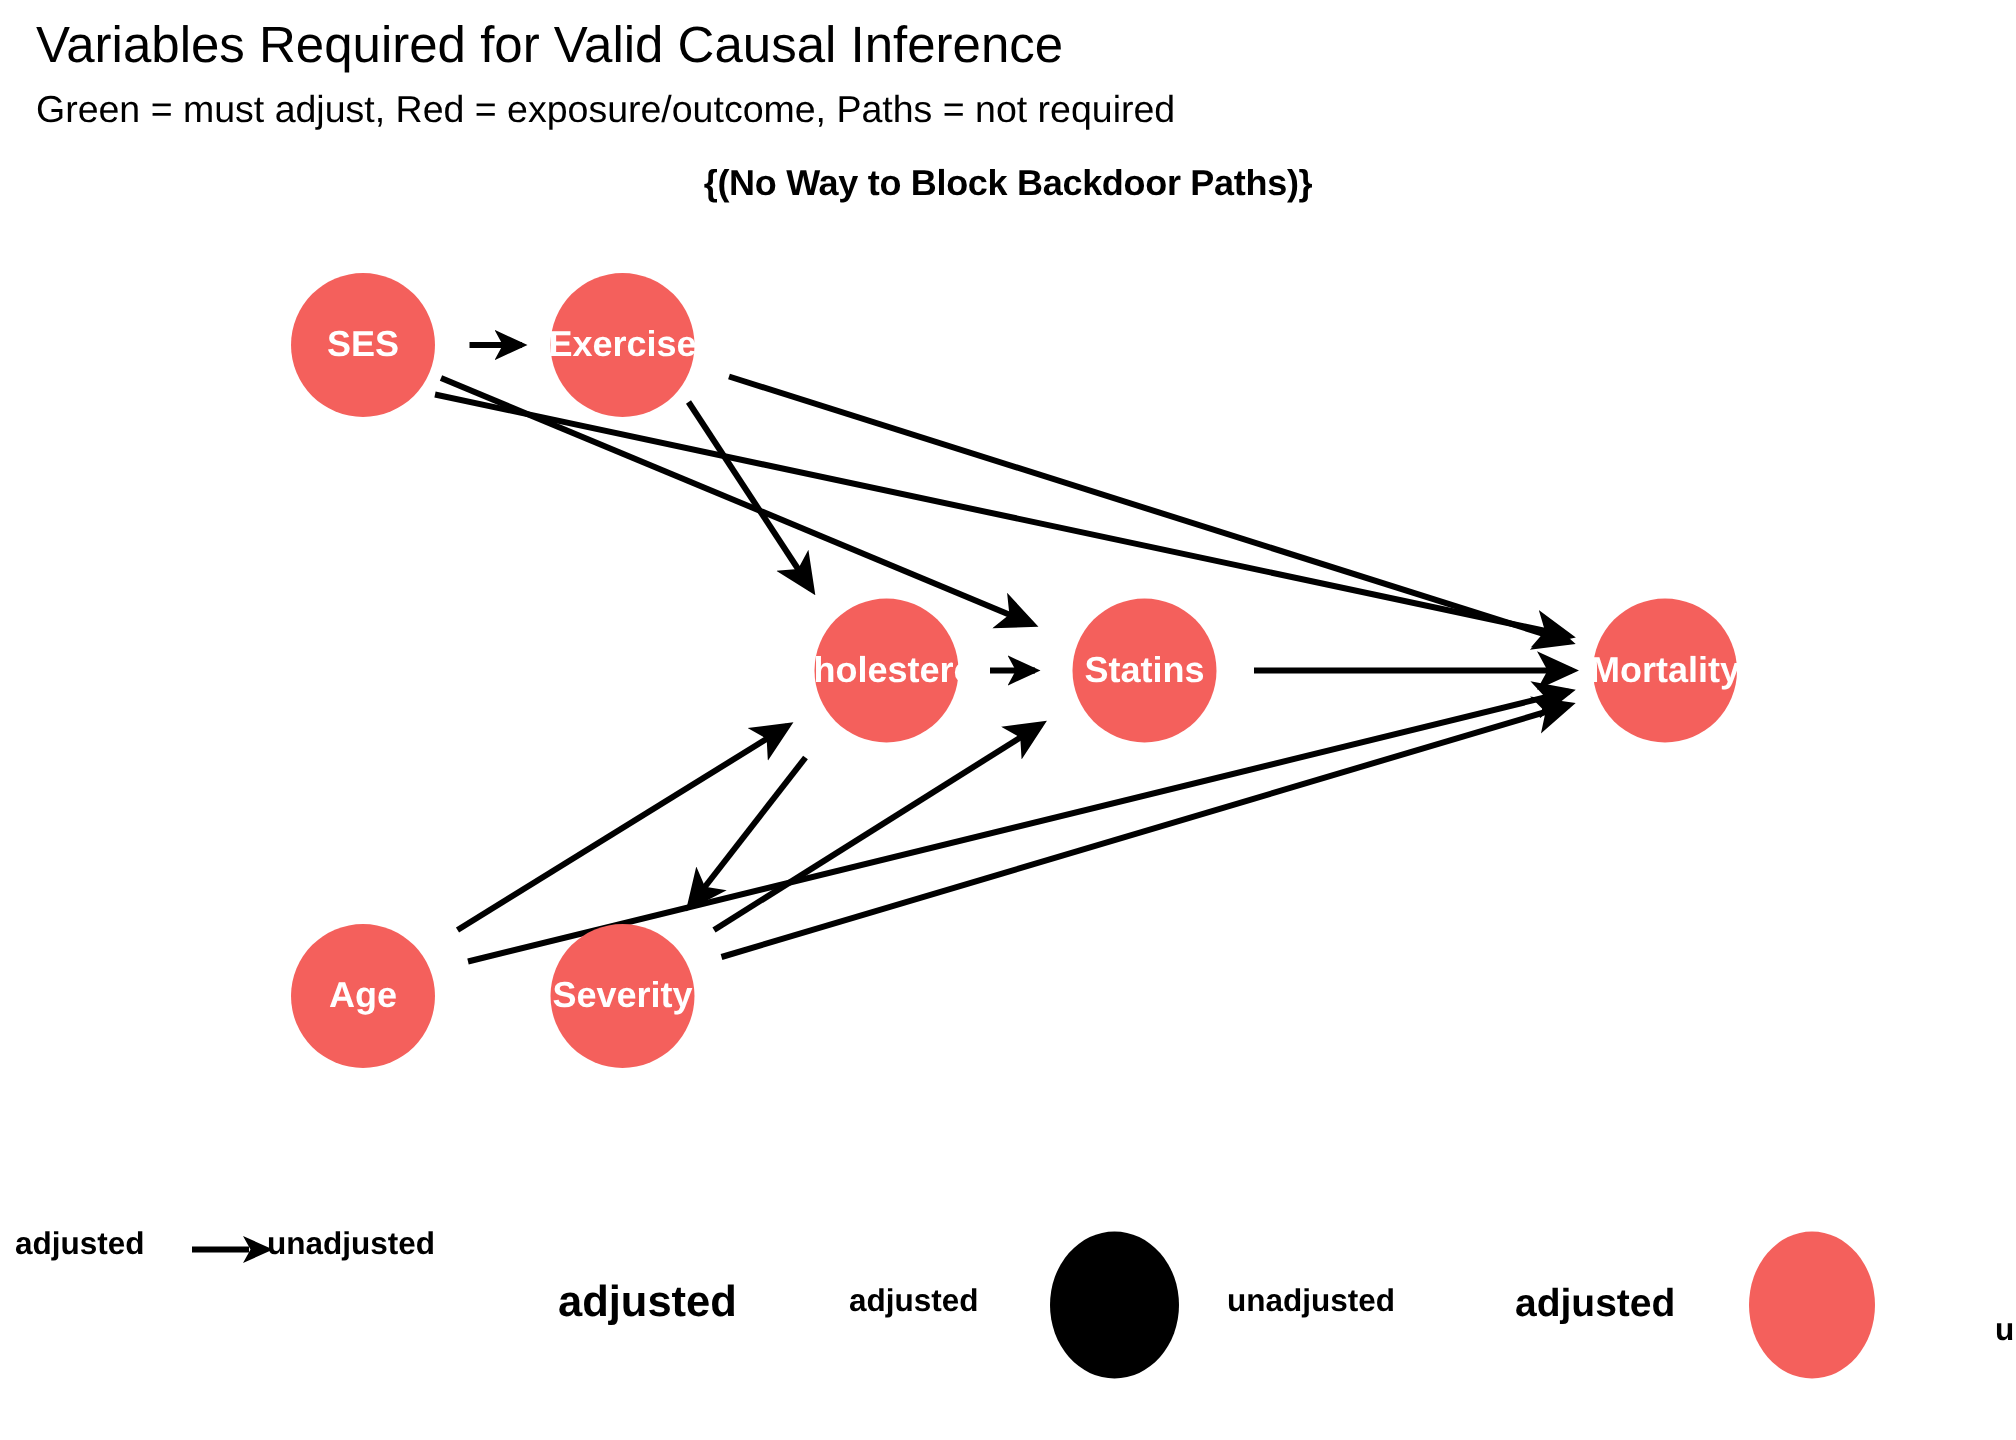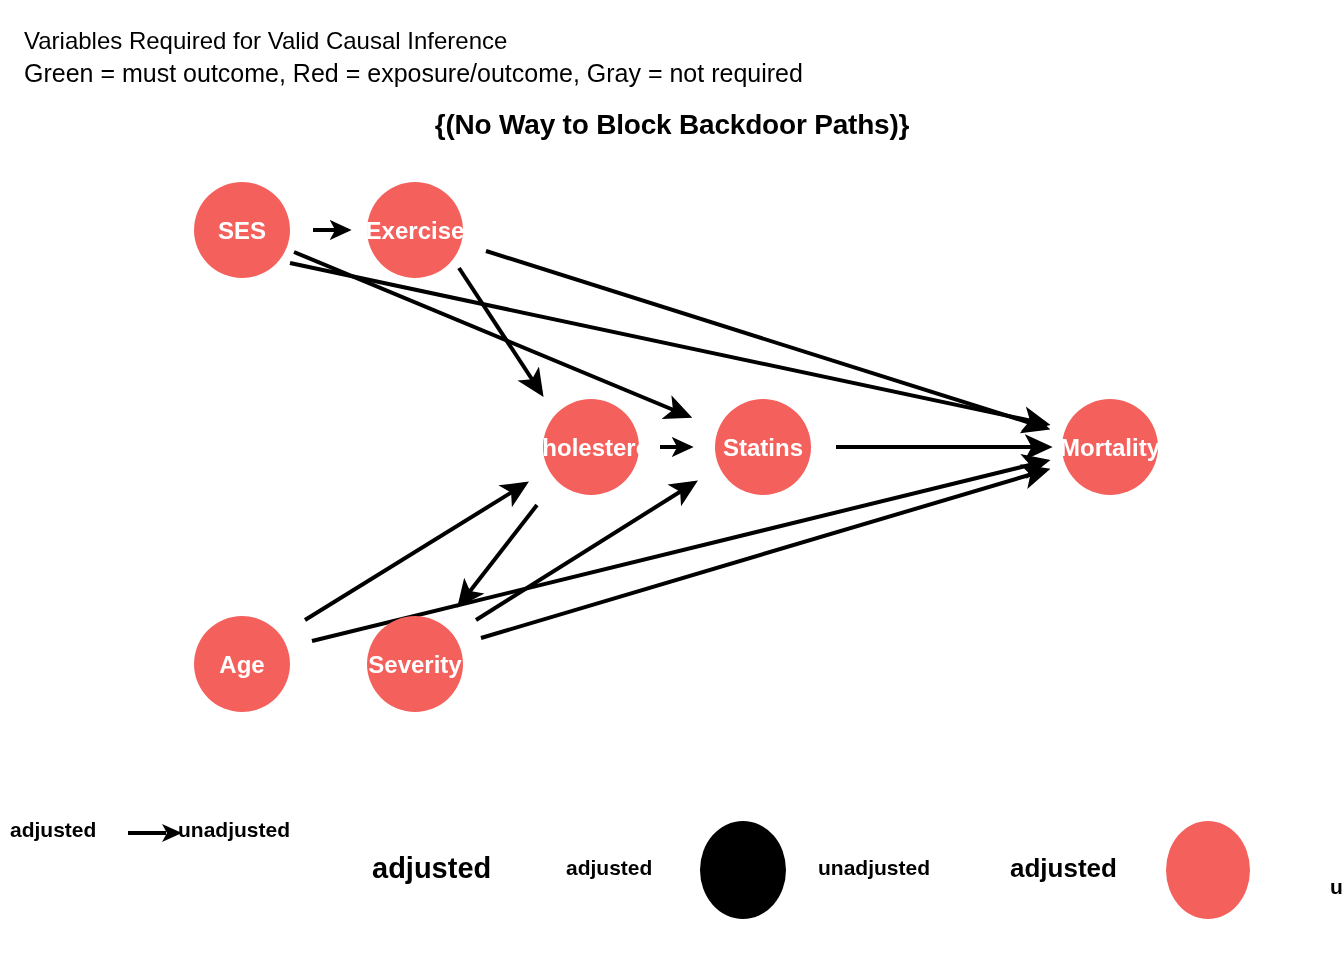--- a/index.html
+++ b/index.html
@@ -19,42 +19,42 @@
   #page {
     position: relative;
     width: 1344px;
     height: 960px;
   }
 
   
   .title {
     position: absolute;
     left: 24px;
-    top: 28px;
-    font-size: 24px;
+    top: 12px;
+    font-size: 34px;
     font-weight: 400;
     line-height: 1.1;
     white-space: nowrap;
   }
   .subtitle {
     position: absolute;
     left: 24px;
     top: 60px;
     font-size: 25px;
     font-weight: 400;
     line-height: 1.1;
     white-space: nowrap;
   }
   .headline {
     position: absolute;
     left: 0;
     top: 110px;
     width: 1344px;
     text-align: center;
-    font-size: 28px;
+    font-size: 24px;
     font-weight: bold;
     line-height: 1.1;
     white-space: nowrap;
     letter-spacing: -0.2px;
   }
 
   
   #graph-canvas {
     position: absolute;
     left: 0;
@@ -102,21 +102,21 @@
     position: absolute;
   }
 </style>
 </head>
 <body>
 
 <div id="page">
 
   <div class="title">Variables Required for Valid Causal Inference</div>
 
-  <div class="subtitle">Green = must outcome, Red = exposure/outcome, Gray = not required</div>
+  <div class="subtitle">Green = must adjust, Red = exposure/outcome, Paths = not required</div>
 
   <div class="headline">{(No Way to Block Backdoor Paths)}</div>
 
   <svg id="graph-canvas" viewBox="0 0 1344 960">
 
     <defs>
       <marker id="ah" viewBox="0 0 12 12" refX="10" refY="6" markerWidth="7" markerHeight="7" orient="auto-start-reverse">
         <path d="M 0 0.5 L 12 6 L 0 11.5 L 3 6 Z" class="edge-head"></path>
       </marker>
       <marker id="ah-small" viewBox="0 0 12 12" refX="10" refY="6" markerWidth="5.5" markerHeight="5.5" orient="auto-start-reverse">

